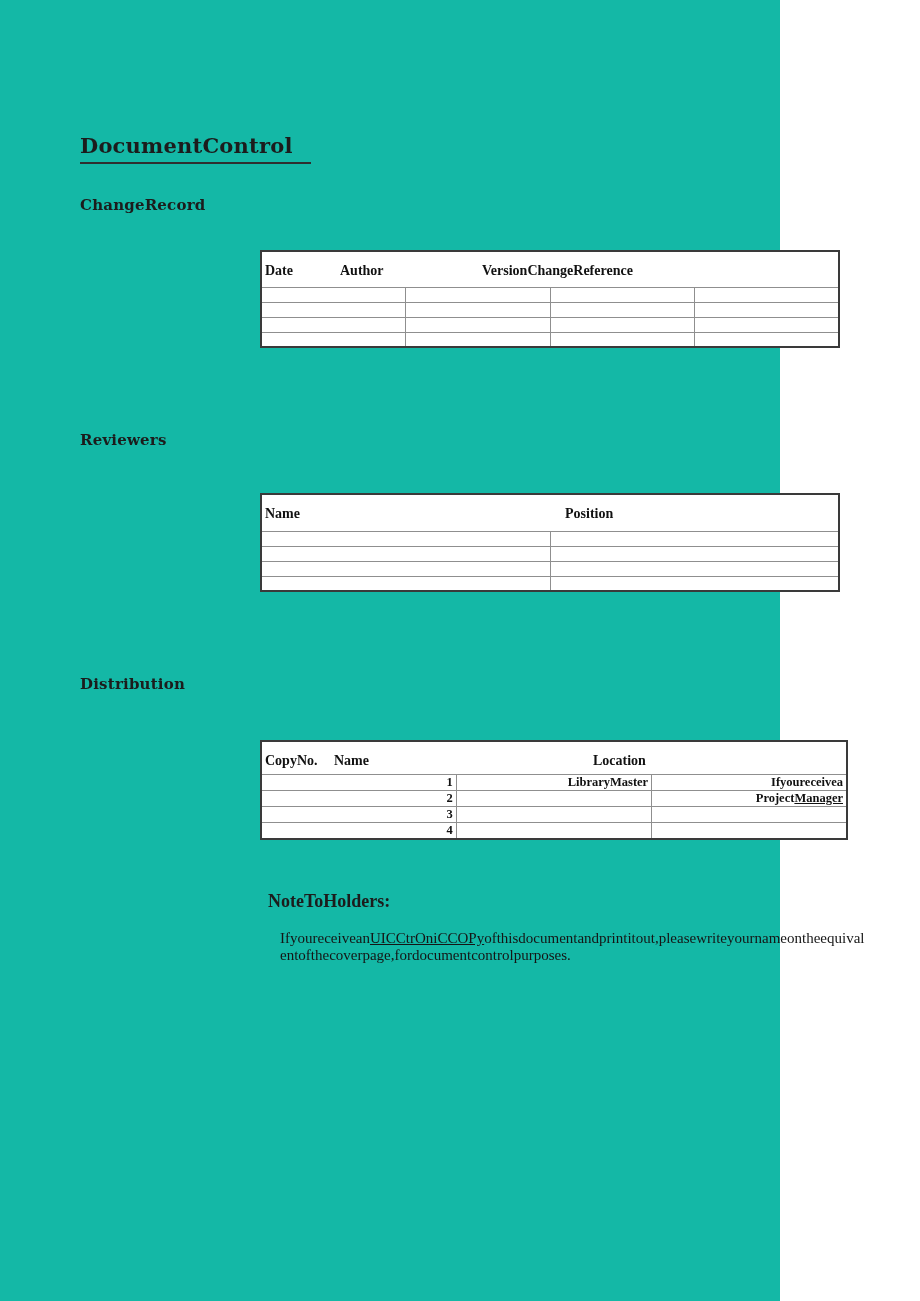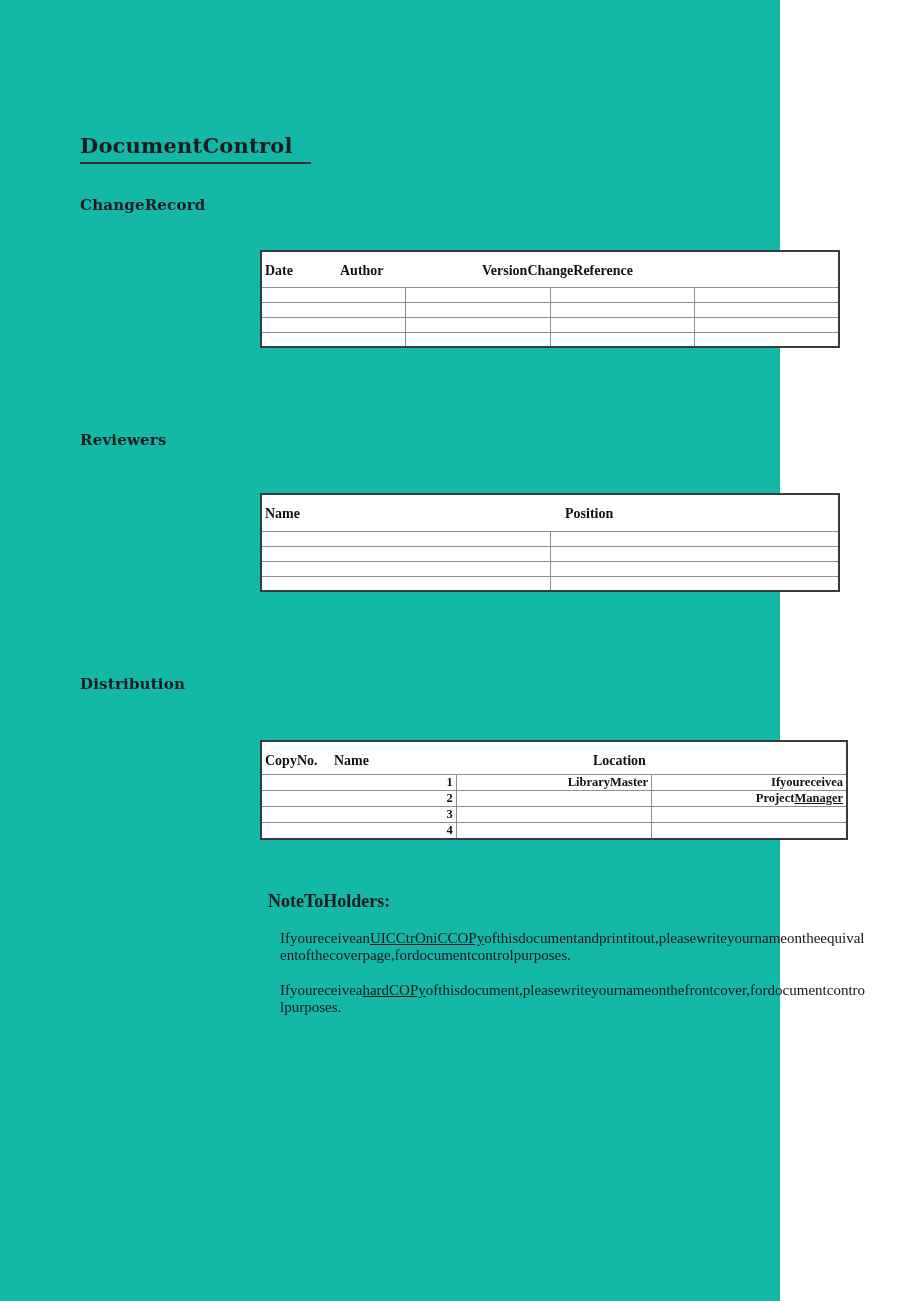--- a/index.html
+++ b/index.html
@@ -189,15 +189,14 @@
       <td class="body-cell"></td>
       <td class="body-cell"><span></span><span class="u"></span></td>
     </tr>
   </tbody>
     </table>
 
   <div class="note-heading">NoteToHolders:</div>
 
   <p class="note-para p1"><span>Ifyoureceivean</span><span class="u">UICCtrOniCCOPy</span><span>ofthisdocumentandprintitout,pleasewriteyournameontheequivalentofthecoverpage,fordocumentcontrolpurposes.</span></p>
 
-  <p class="note-para p2"><span>Ifyoureceivea</span><span class="u">hardCOPy</span><span>ofthisdocument,pleasewriteyournameonthefrontcover,fordocumentcontrolpurposes.</span></p>
 
 </div>
 
 </body></html>

